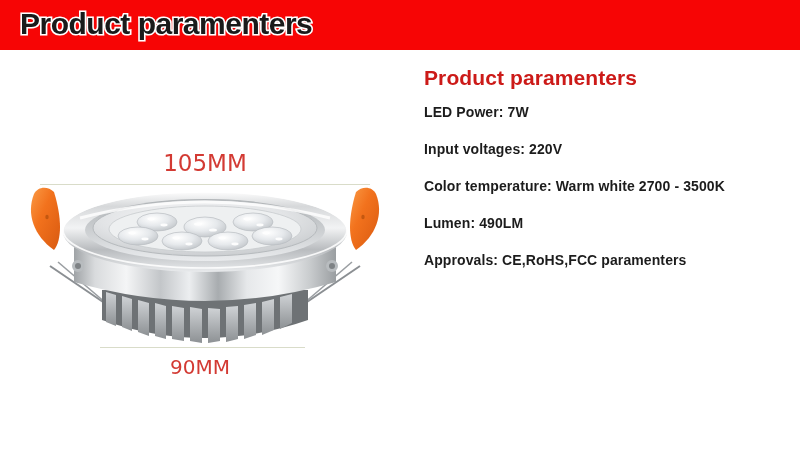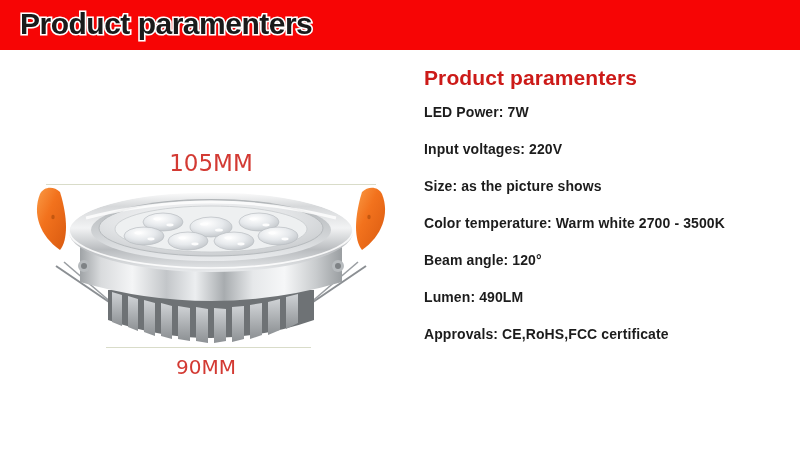--- a/index.html
+++ b/index.html
@@ -32,21 +32,21 @@
     color: #1a1a1a;
     letter-spacing: -0.5px;
     -webkit-text-stroke: 3.2px #ffffff;
     paint-order: stroke fill;
     white-space: nowrap;
   }
 
   
   #product-panel {
     position: absolute;
-    left: 6px; top: 50px;
+    left: 0; top: 50px;
     width: 410px;
     height: 404px;
   }
 
   
   #dim-top-label {
     position: absolute;
     left: 0; top: 100px;
     width: 410px;
     text-align: center;
@@ -260,19 +260,17 @@
 
   <div id="dim-bottom-line"></div>
   <div id="dim-bottom-label">90MM</div>
 </div>
 
 <div id="spec-panel">
   <div id="spec-heading">Product paramenters</div>
   <div id="spec-lines">
       <div class="spec-line">LED Power: 7W</div>
       <div class="spec-line">Input voltages: 220V</div>
-      <div class="spec-line">Size: as the picture shows</div>
       <div class="spec-line">Color temperature: Warm white 2700 - 3500K</div>
-      <div class="spec-line">Beam angle:  120°</div>
       <div class="spec-line">Lumen: 490LM</div>
-      <div class="spec-line">Approvals: CE,RoHS,FCC certificate</div>
+      <div class="spec-line">Approvals: CE,RoHS,FCC paramenters</div>
     </div>
 </div>
 
 </body></html>

